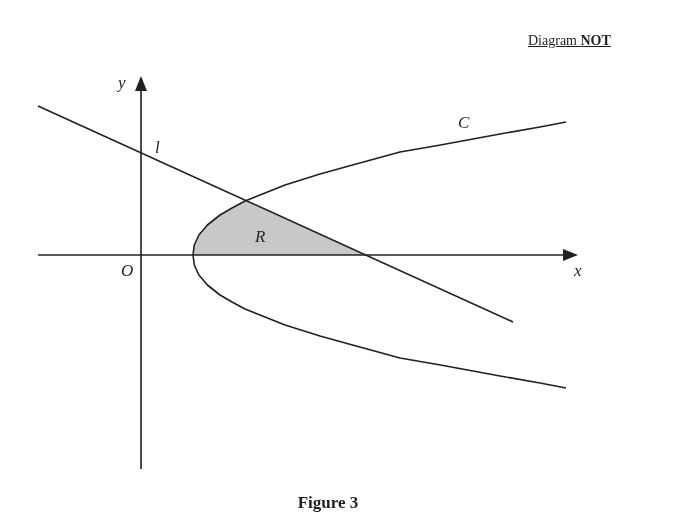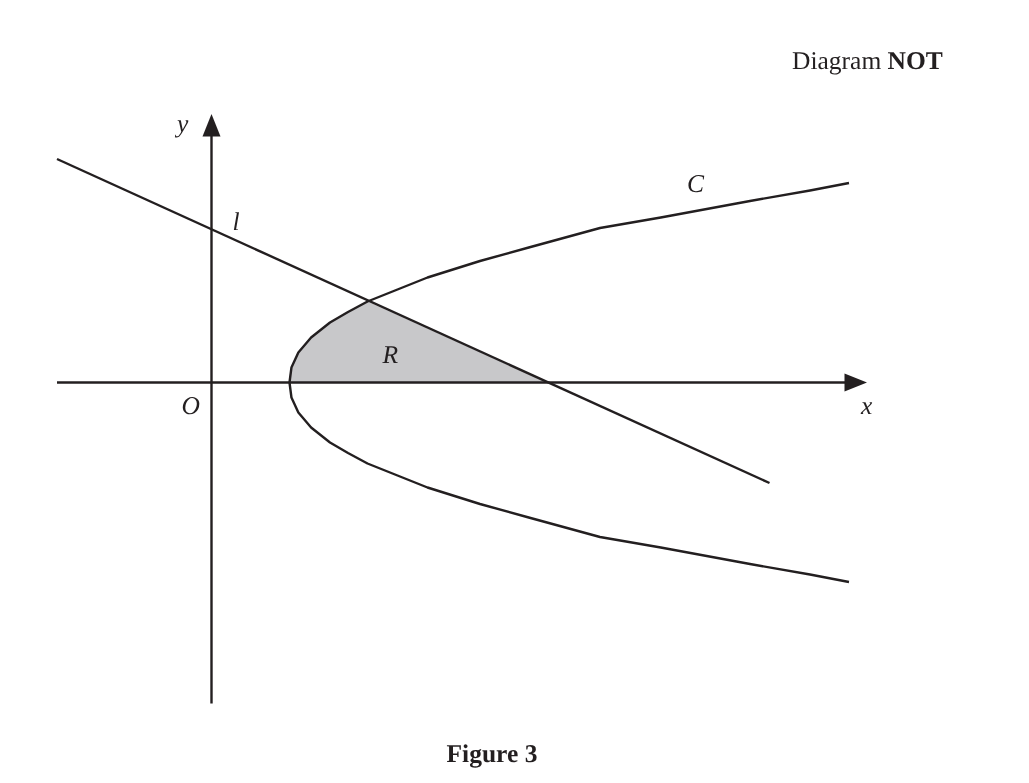--- a/index.html
+++ b/index.html
@@ -1,19 +1,19 @@
 <!DOCTYPE html>
 <html><head>
   <meta charset="utf-8">
   <style>
     html, body { margin: 0; padding: 0; background: #ffffff; }
     body { width: 686px; height: 522px; position: relative; overflow: hidden;
            font-family: "Liberation Serif", serif; color: #231f20; }
     #figure { position: absolute; left: 0; top: 0; width: 686px; height: 522px; }
-    .note { position: absolute; left: 528px; top: 30px; font-size: 17px; line-height: 22px; color: #231f20; }
+    .note { position: absolute; left: 528px; top: 30px; font-size: 14px; line-height: 22px; color: #231f20; text-decoration: underline; }
     .note b { font-weight: bold; }
     .caption { position: absolute; left: 0; width: 656px; top: 493px; text-align: center;
                font-size: 17px; font-weight: bold; color: #231f20; }
     .lbl { font-family: "Liberation Serif", serif; font-style: italic; font-size: 17px; fill: #231f20; }
   </style>
 </head>
 <body>
 
 <div class="note">
   <div><span>Diagram</span> <b>NOT</b></div>

